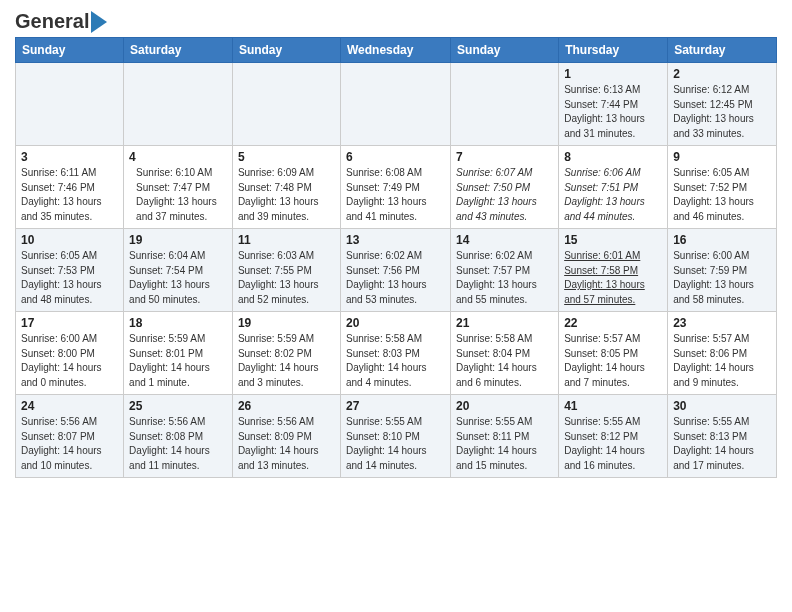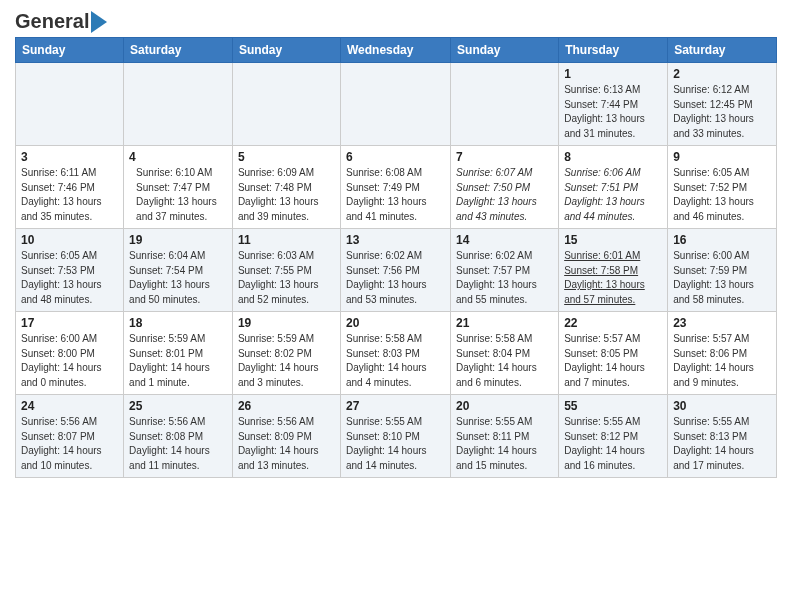--- a/index.html
+++ b/index.html
@@ -316,21 +316,21 @@
 and 14 minutes.</div>
           </td>
           <td>
             <span class="day-number">20</span>
             <div class="day-info" style="white-space: pre-line;">Sunrise: 5:55 AM
 Sunset: 8:11 PM
 Daylight: 14 hours
 and 15 minutes.</div>
           </td>
           <td>
-            <span class="day-number">55</span>
+            <span class="day-number">41</span>
             <div class="day-info" style="white-space: pre-line;">Sunrise: 5:55 AM
 Sunset: 8:12 PM
 Daylight: 14 hours
 and 16 minutes.</div>
           </td>
           <td>
             <span class="day-number">30</span>
             <div class="day-info" style="white-space: pre-line;">Sunrise: 5:55 AM
 Sunset: 8:13 PM
 Daylight: 14 hours

